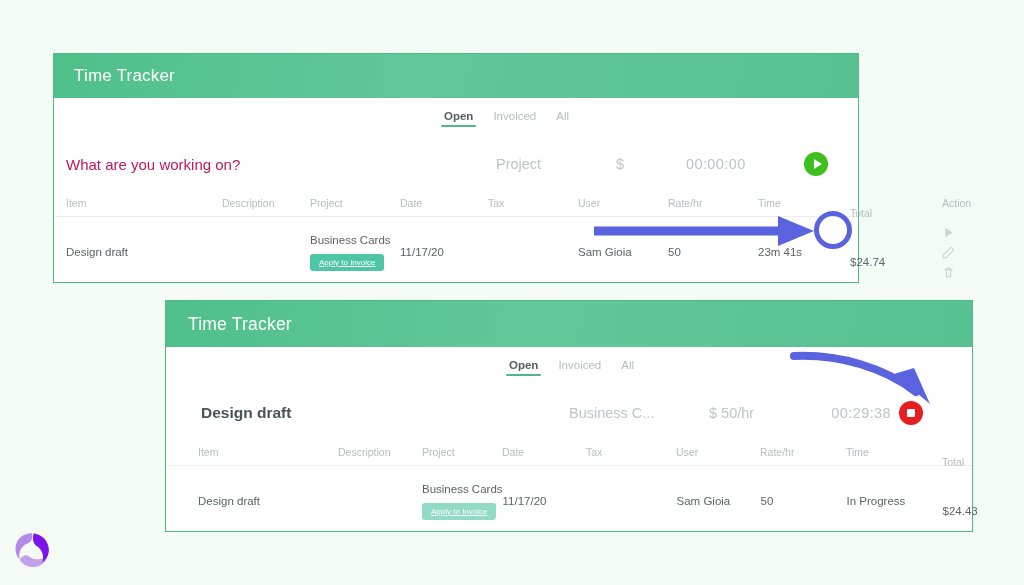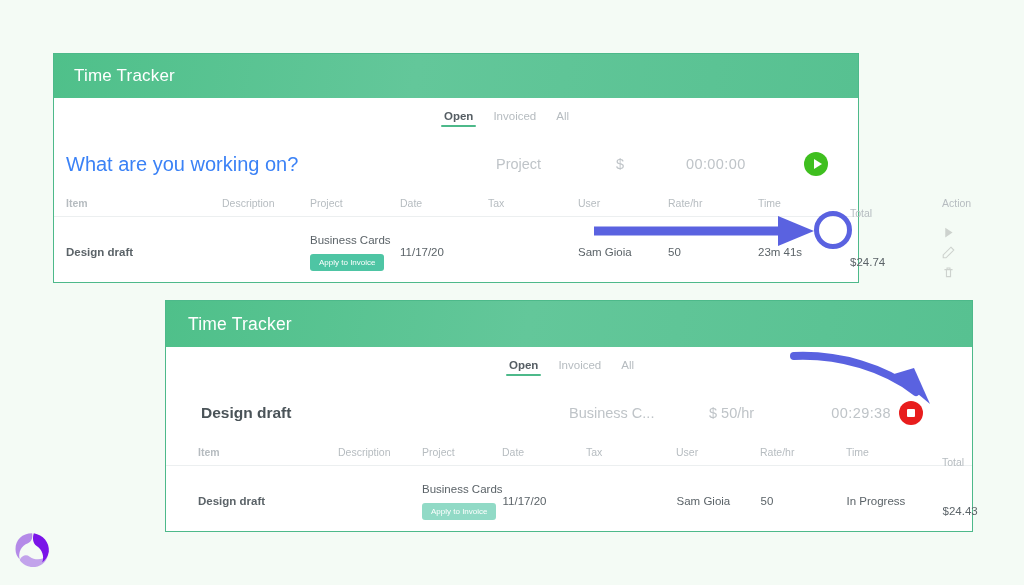--- a/index.html
+++ b/index.html
@@ -102,22 +102,22 @@
     left: 0;
     right: 0;
     display: flex;
     align-items: center;
     height: 52px;
   }
   #panel-top .entry-row { top: 40px; }
   #panel-bottom .entry-row { top: 40px; }
 
   .entry-task {
-    font-size: 20px;
-    color: #3b82f6;
+    font-size: 15px;
+    color: #be185d;
     padding-left: 12px;
     flex: 0 0 auto;
   }
   #panel-top .entry-task { width: 430px; }
   #panel-bottom .entry-task {
     width: 368px;
     padding-left: 35px;
     color: #4a5358;
     font-size: 15.5px;
     font-weight: 700;
@@ -204,21 +204,21 @@
     color: #b6bcc0;
     height: 26px;
     border-bottom: 1px solid #eceff0;
   }
   .tbody {
     font-size: 11.5px;
     color: #5b6368;
     height: 70px;
     position: relative;
   }
-  .c-item    { flex: 0 0 168px; padding-left: 12px; box-sizing: border-box; font-weight: bold; }
+  .c-item    { flex: 0 0 168px; padding-left: 12px; box-sizing: border-box; }
   .c-desc    { flex: 0 0 88px; }
   .c-project { flex: 0 0 90px; }
   .c-date    { flex: 0 0 88px; }
   .c-tax     { flex: 0 0 90px; }
   .c-user    { flex: 0 0 90px; }
   .c-rate    { flex: 0 0 90px; }
   .c-time    { flex: 0 0 92px; }
   .c-total   { flex: 0 0 92px; margin-top: 20px; }
   .c-action  { flex: 1 1 auto; text-align: right; padding-right: 14px; }
 
@@ -235,20 +235,21 @@
   .project-cell { display: flex; flex-direction: column; gap: 8px; align-items: flex-start; }
   .project-name { font-size: 11.5px; color: #5b6368; white-space: nowrap; }
   .apply-badge {
     background: #4ec5a4;
     color: #ffffff;
     font-size: 8px;
     padding: 4px 9px;
     border-radius: 3px;
     white-space: nowrap;
     cursor: pointer;
+    text-decoration: underline;
   }
   #panel-bottom .apply-badge { opacity: .62; }
 
   .action-icons {
     display: flex;
     flex-direction: column;
     align-items: flex-end;
     gap: 7px;
     padding-right: 4px;
   }

